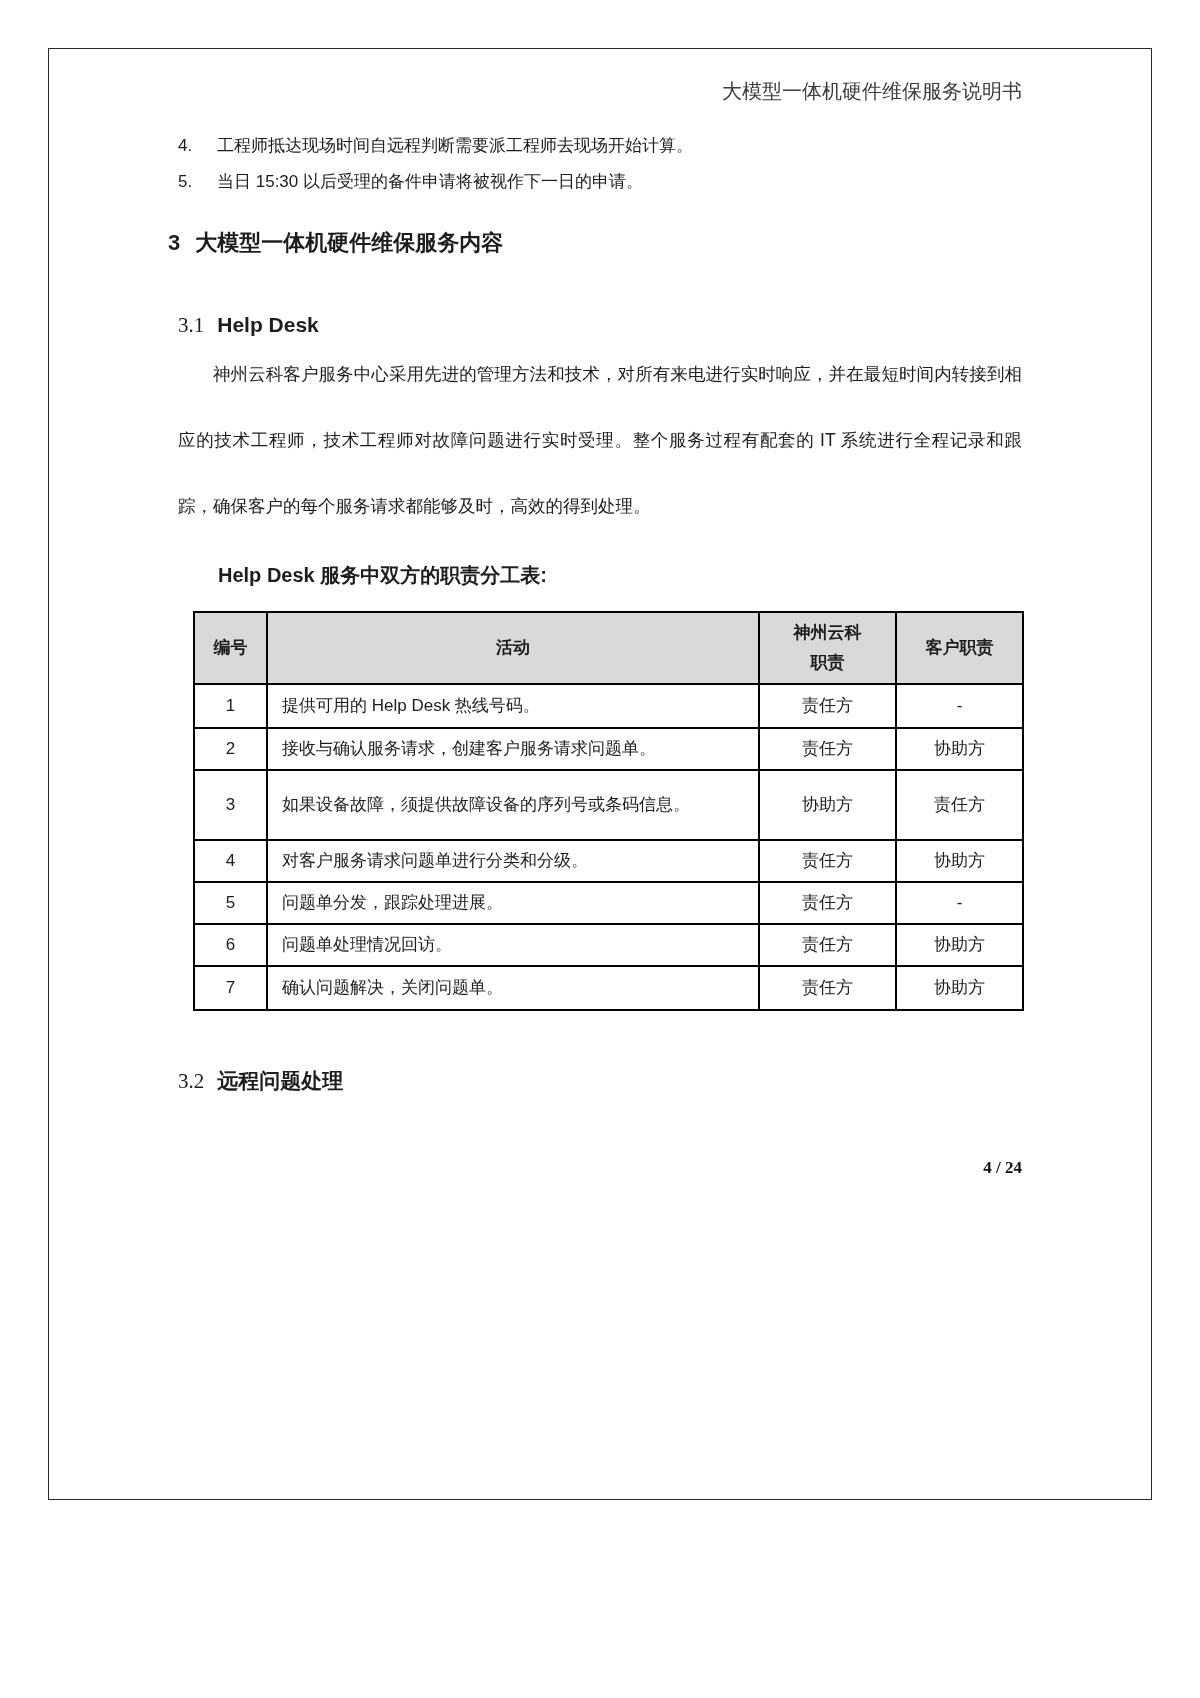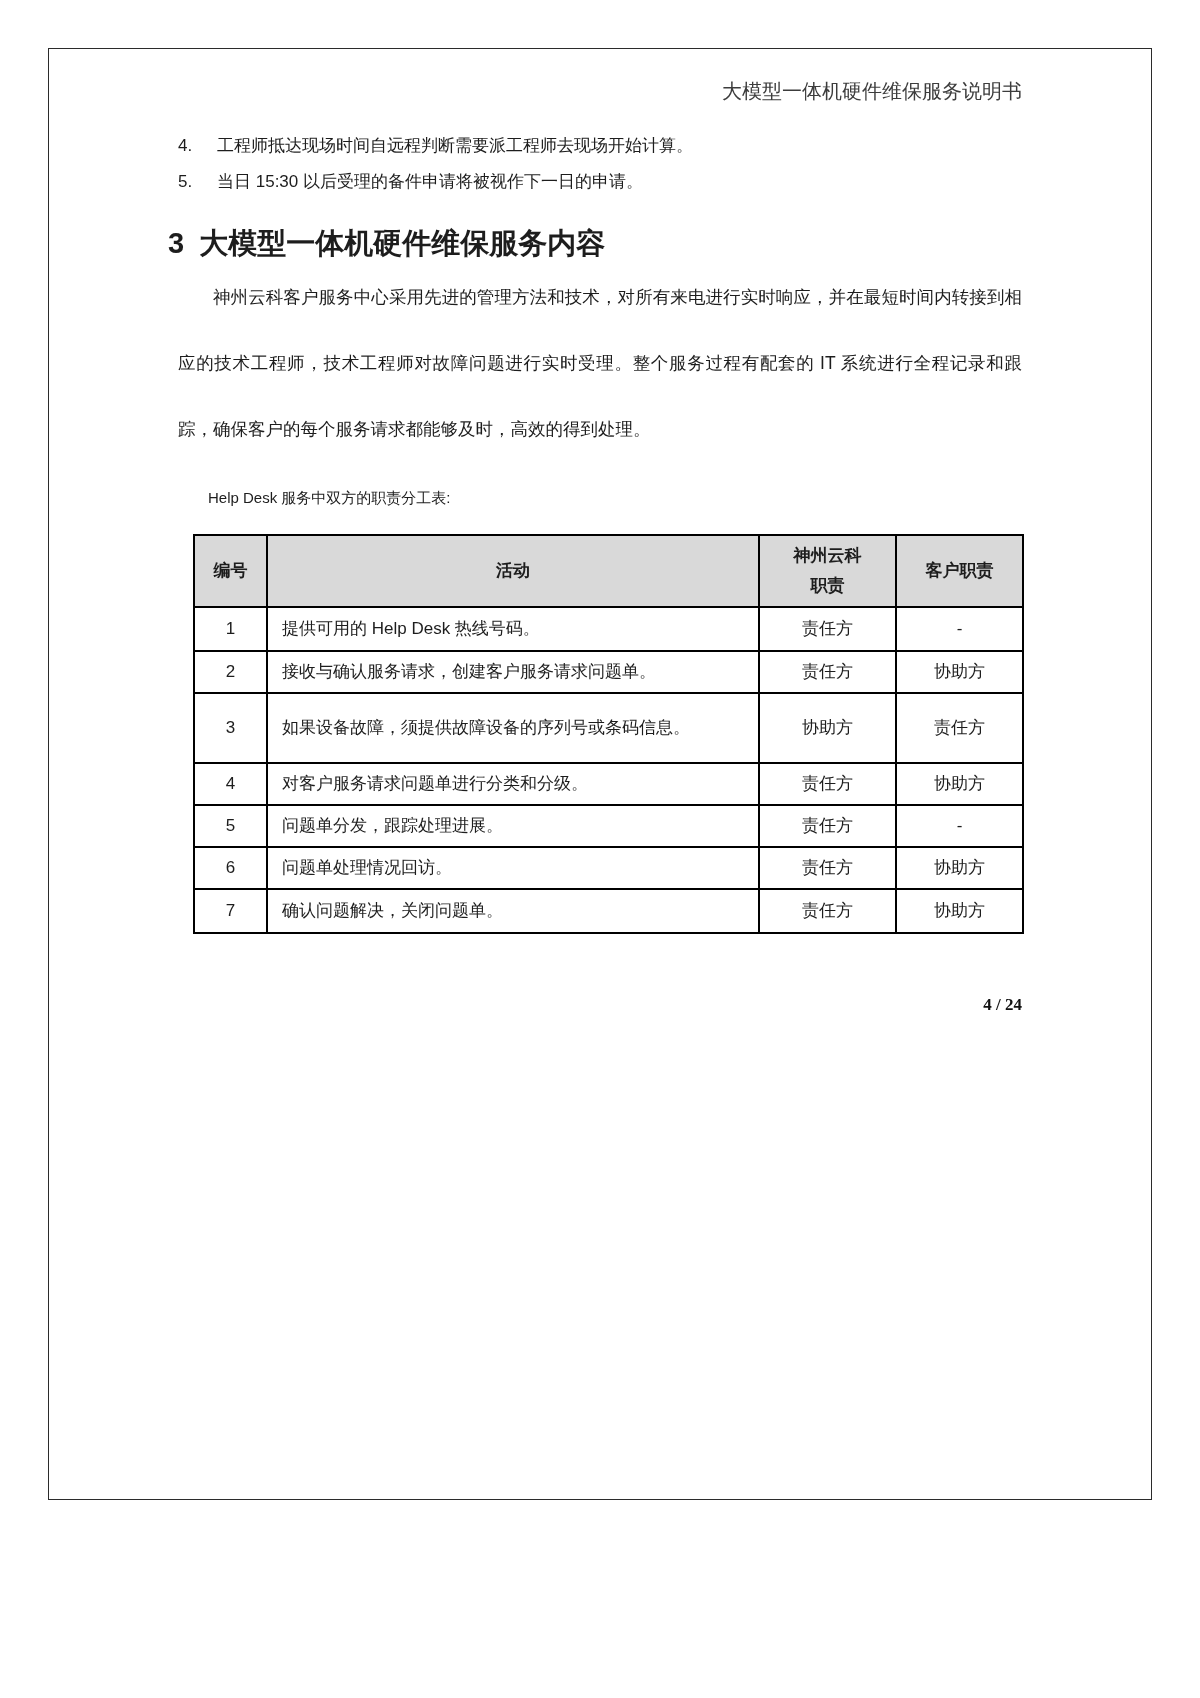--- a/index.html
+++ b/index.html
@@ -28,21 +28,21 @@
     font-family:"Liberation Serif","DejaVu Serif",serif;
     color:#3c3c3c;
   }
   .num-list{margin-top:24px;}
   .num-item{display:flex;line-height:36px;font-size:17px;}
   .num-item .li-no{width:39px;flex:0 0 39px;}
   .num-item .li-text{flex:1;}
   .h2{
     margin-top:22px;
     line-height:42px;
-    font-size:29px;
+    font-size:22px;
     font-weight:bold;
     margin-left:-10px;
   }
   .h2 .sec-no{margin-right:15px;font-family:"Liberation Sans","DejaVu Sans",sans-serif;}
   .h3{
     line-height:32px;
     font-size:21px;
   }
   .h3-1{margin-top:45px;}
   .h3-2{margin-top:54px;}
@@ -56,22 +56,23 @@
     font-size:17.5px;
     line-height:66px;
     text-align:justify;
     text-indent:2em;
     margin:0;
   }
   .para.first{margin-top:45px;}
   .table-caption{
     margin-top:16px;
     line-height:40px;
-    font-size:15px;
+    font-size:20px;
     text-indent:2em;
+    font-weight:bold;
   }
   table.resp{
     border-collapse:collapse;
     table-layout:fixed;
     width:829px;
     margin-left:15px;
     margin-top:16px;
   }
   table.resp col.c-no{width:73px;}
   table.resp col.c-act{width:492px;}
@@ -126,20 +127,23 @@
       <div class="num-item">
         <span class="li-no">5.</span>
         <span class="li-text">当日 15:30 以后受理的备件申请将被视作下一日的申请。</span>
       </div>
     </div>
 
     <div class="h2">
       <span class="sec-no">3</span><span class="sec-title">大模型一体机硬件维保服务内容</span>
     </div>
 
+    <div class="h3 h3-1">
+      <span class="sec-no">3.1</span><span class="sec-title">Help Desk</span>
+    </div>
 
 
     <p class="para">神州云科客户服务中心采用先进的管理方法和技术，对所有来电进行实时响应，并在最短时间内转接到相应的技术工程师，技术工程师对故障问题进行实时受理。整个服务过程有配套的 IT 系统进行全程记录和跟踪，确保客户的每个服务请求都能够及时，高效的得到处理。</p>
 
     <div class="table-caption">Help Desk 服务中双方的职责分工表:</div>
 
     <table class="resp">
       <colgroup>
         <col class="c-no">
           <col class="c-act">
@@ -191,18 +195,21 @@
         </tr>
         <tr class="r-m">
           <td>7</td>
           <td class="act">确认问题解决，关闭问题单。</td>
           <td>责任方</td>
           <td>协助方</td>
         </tr>
       </tbody>
     </table>
 
+    <div class="h3 h3-2">
+      <span class="sec-no">3.2</span><span class="sec-title">远程问题处理</span>
+    </div>
 
 
     <div class="doc-footer">4 / 24</div>
 
   </div>
 </div>
 
 </body></html>

